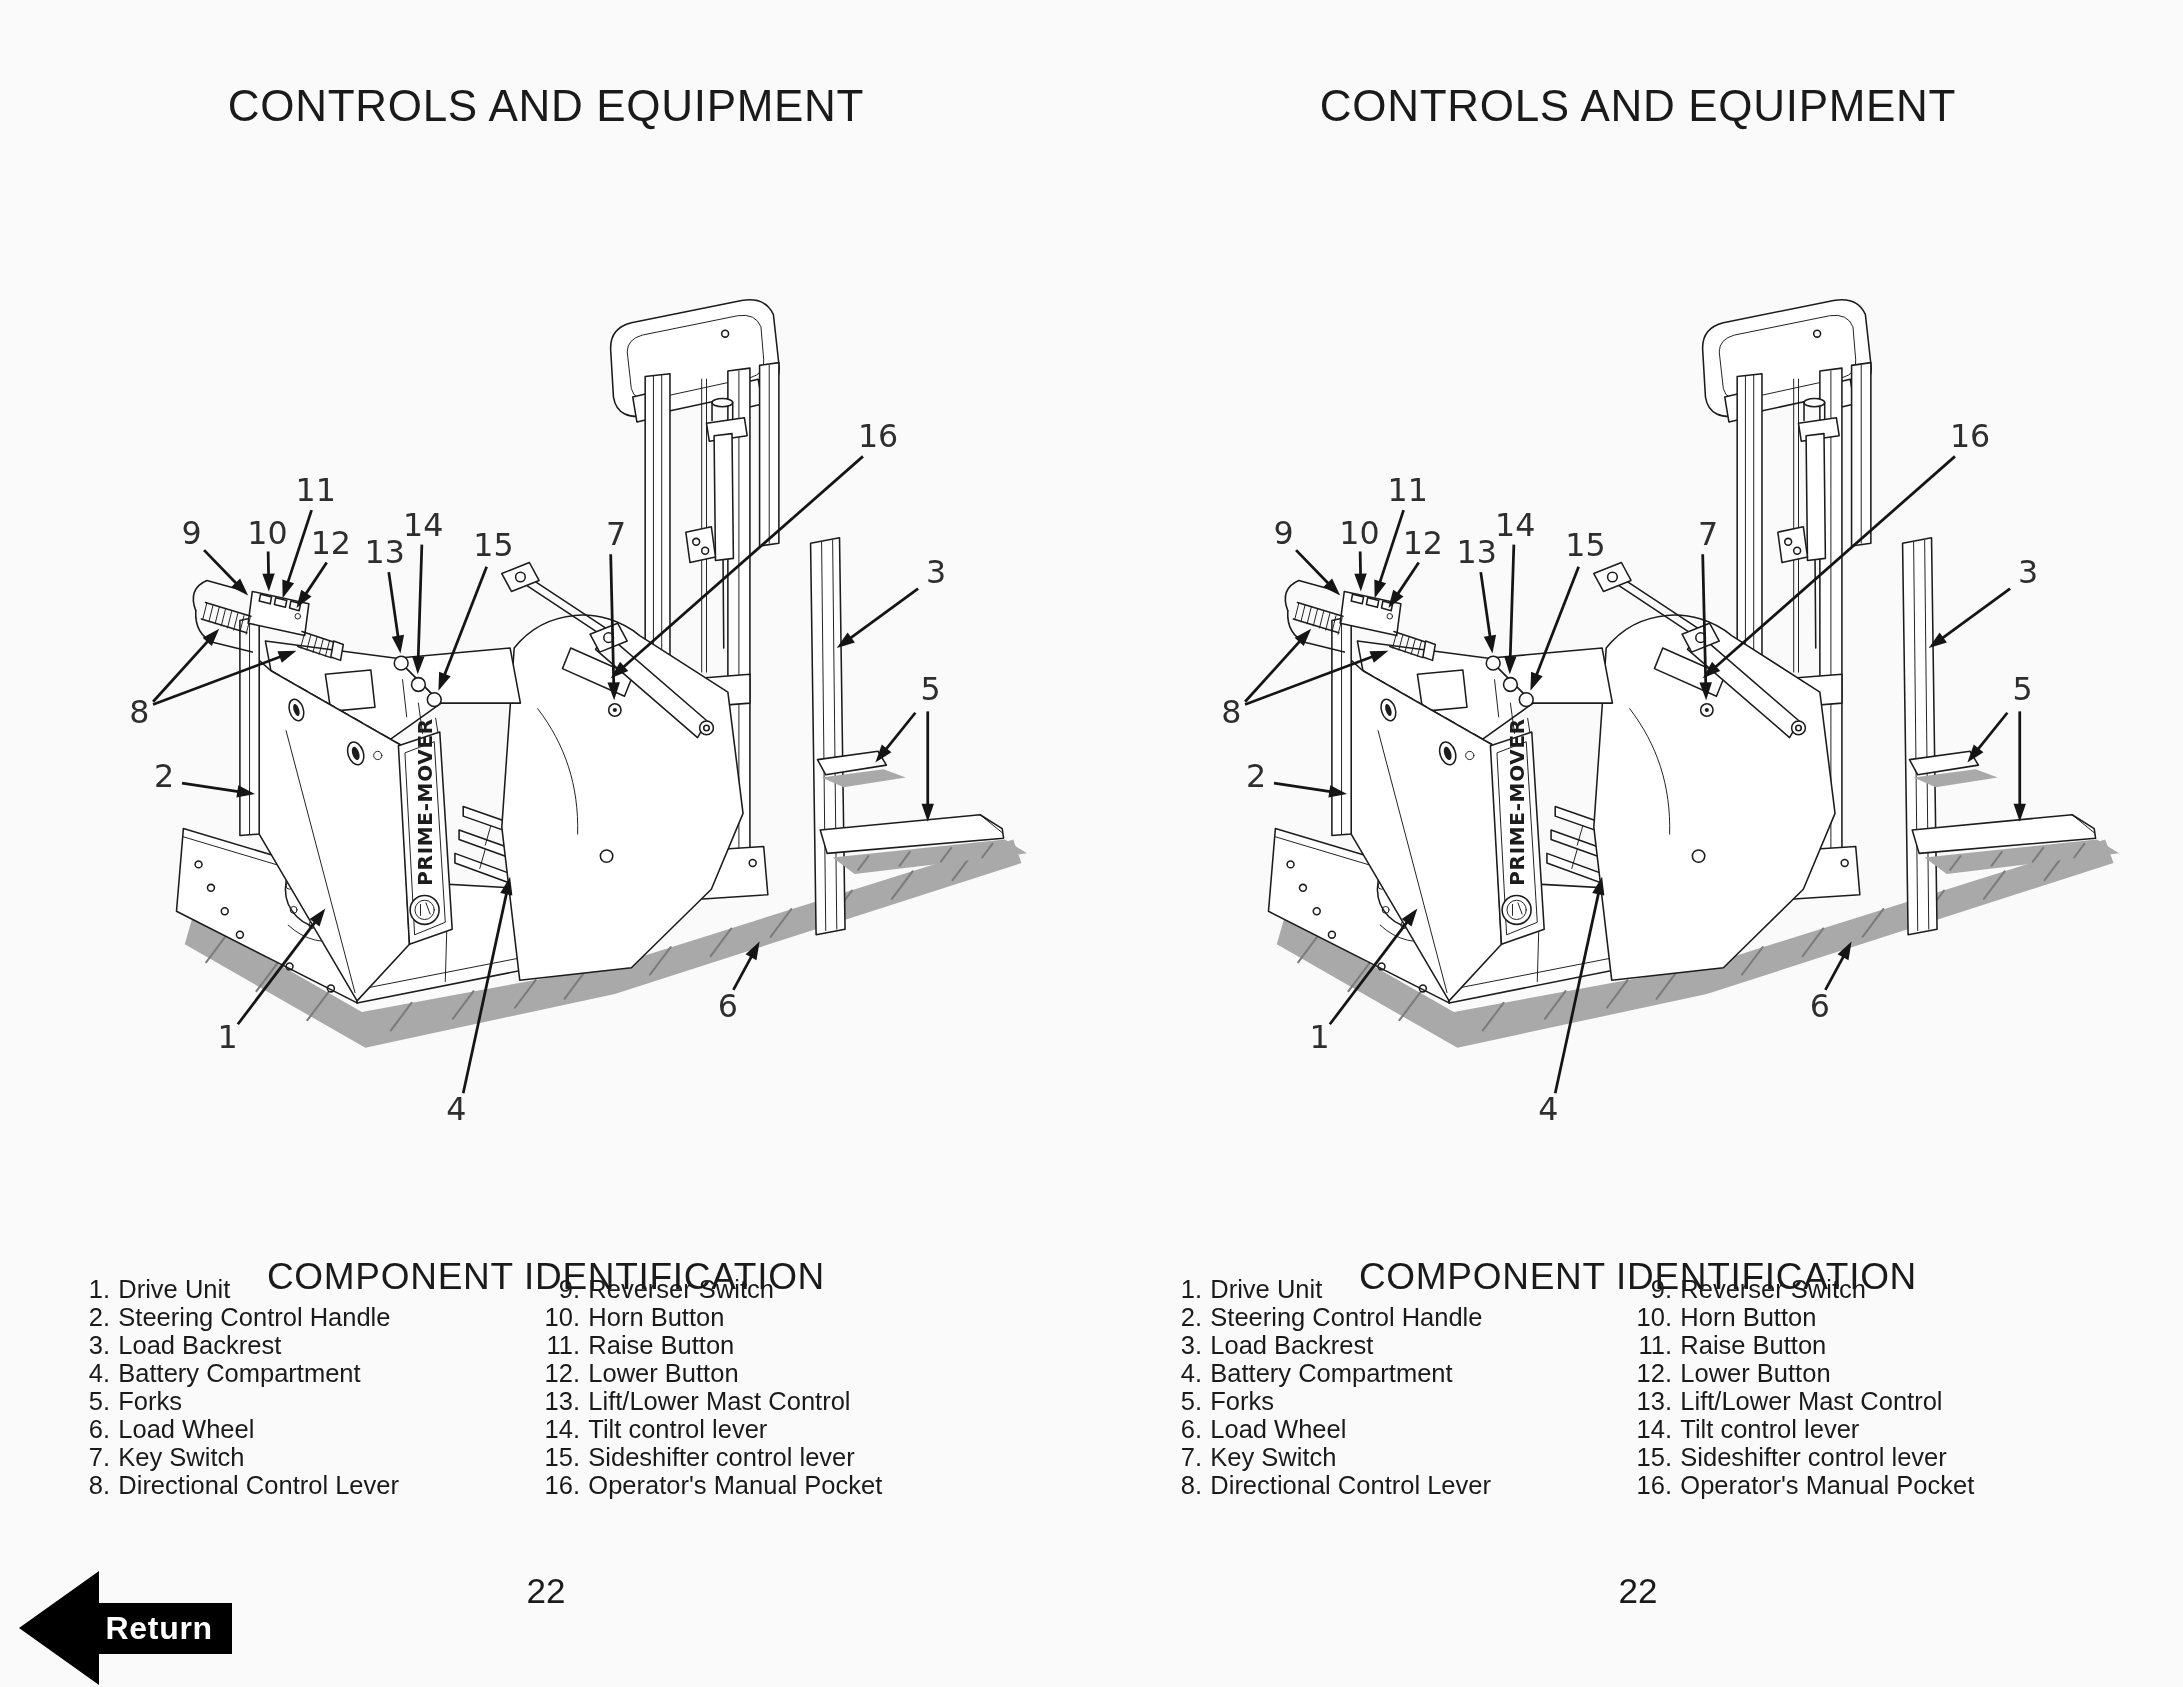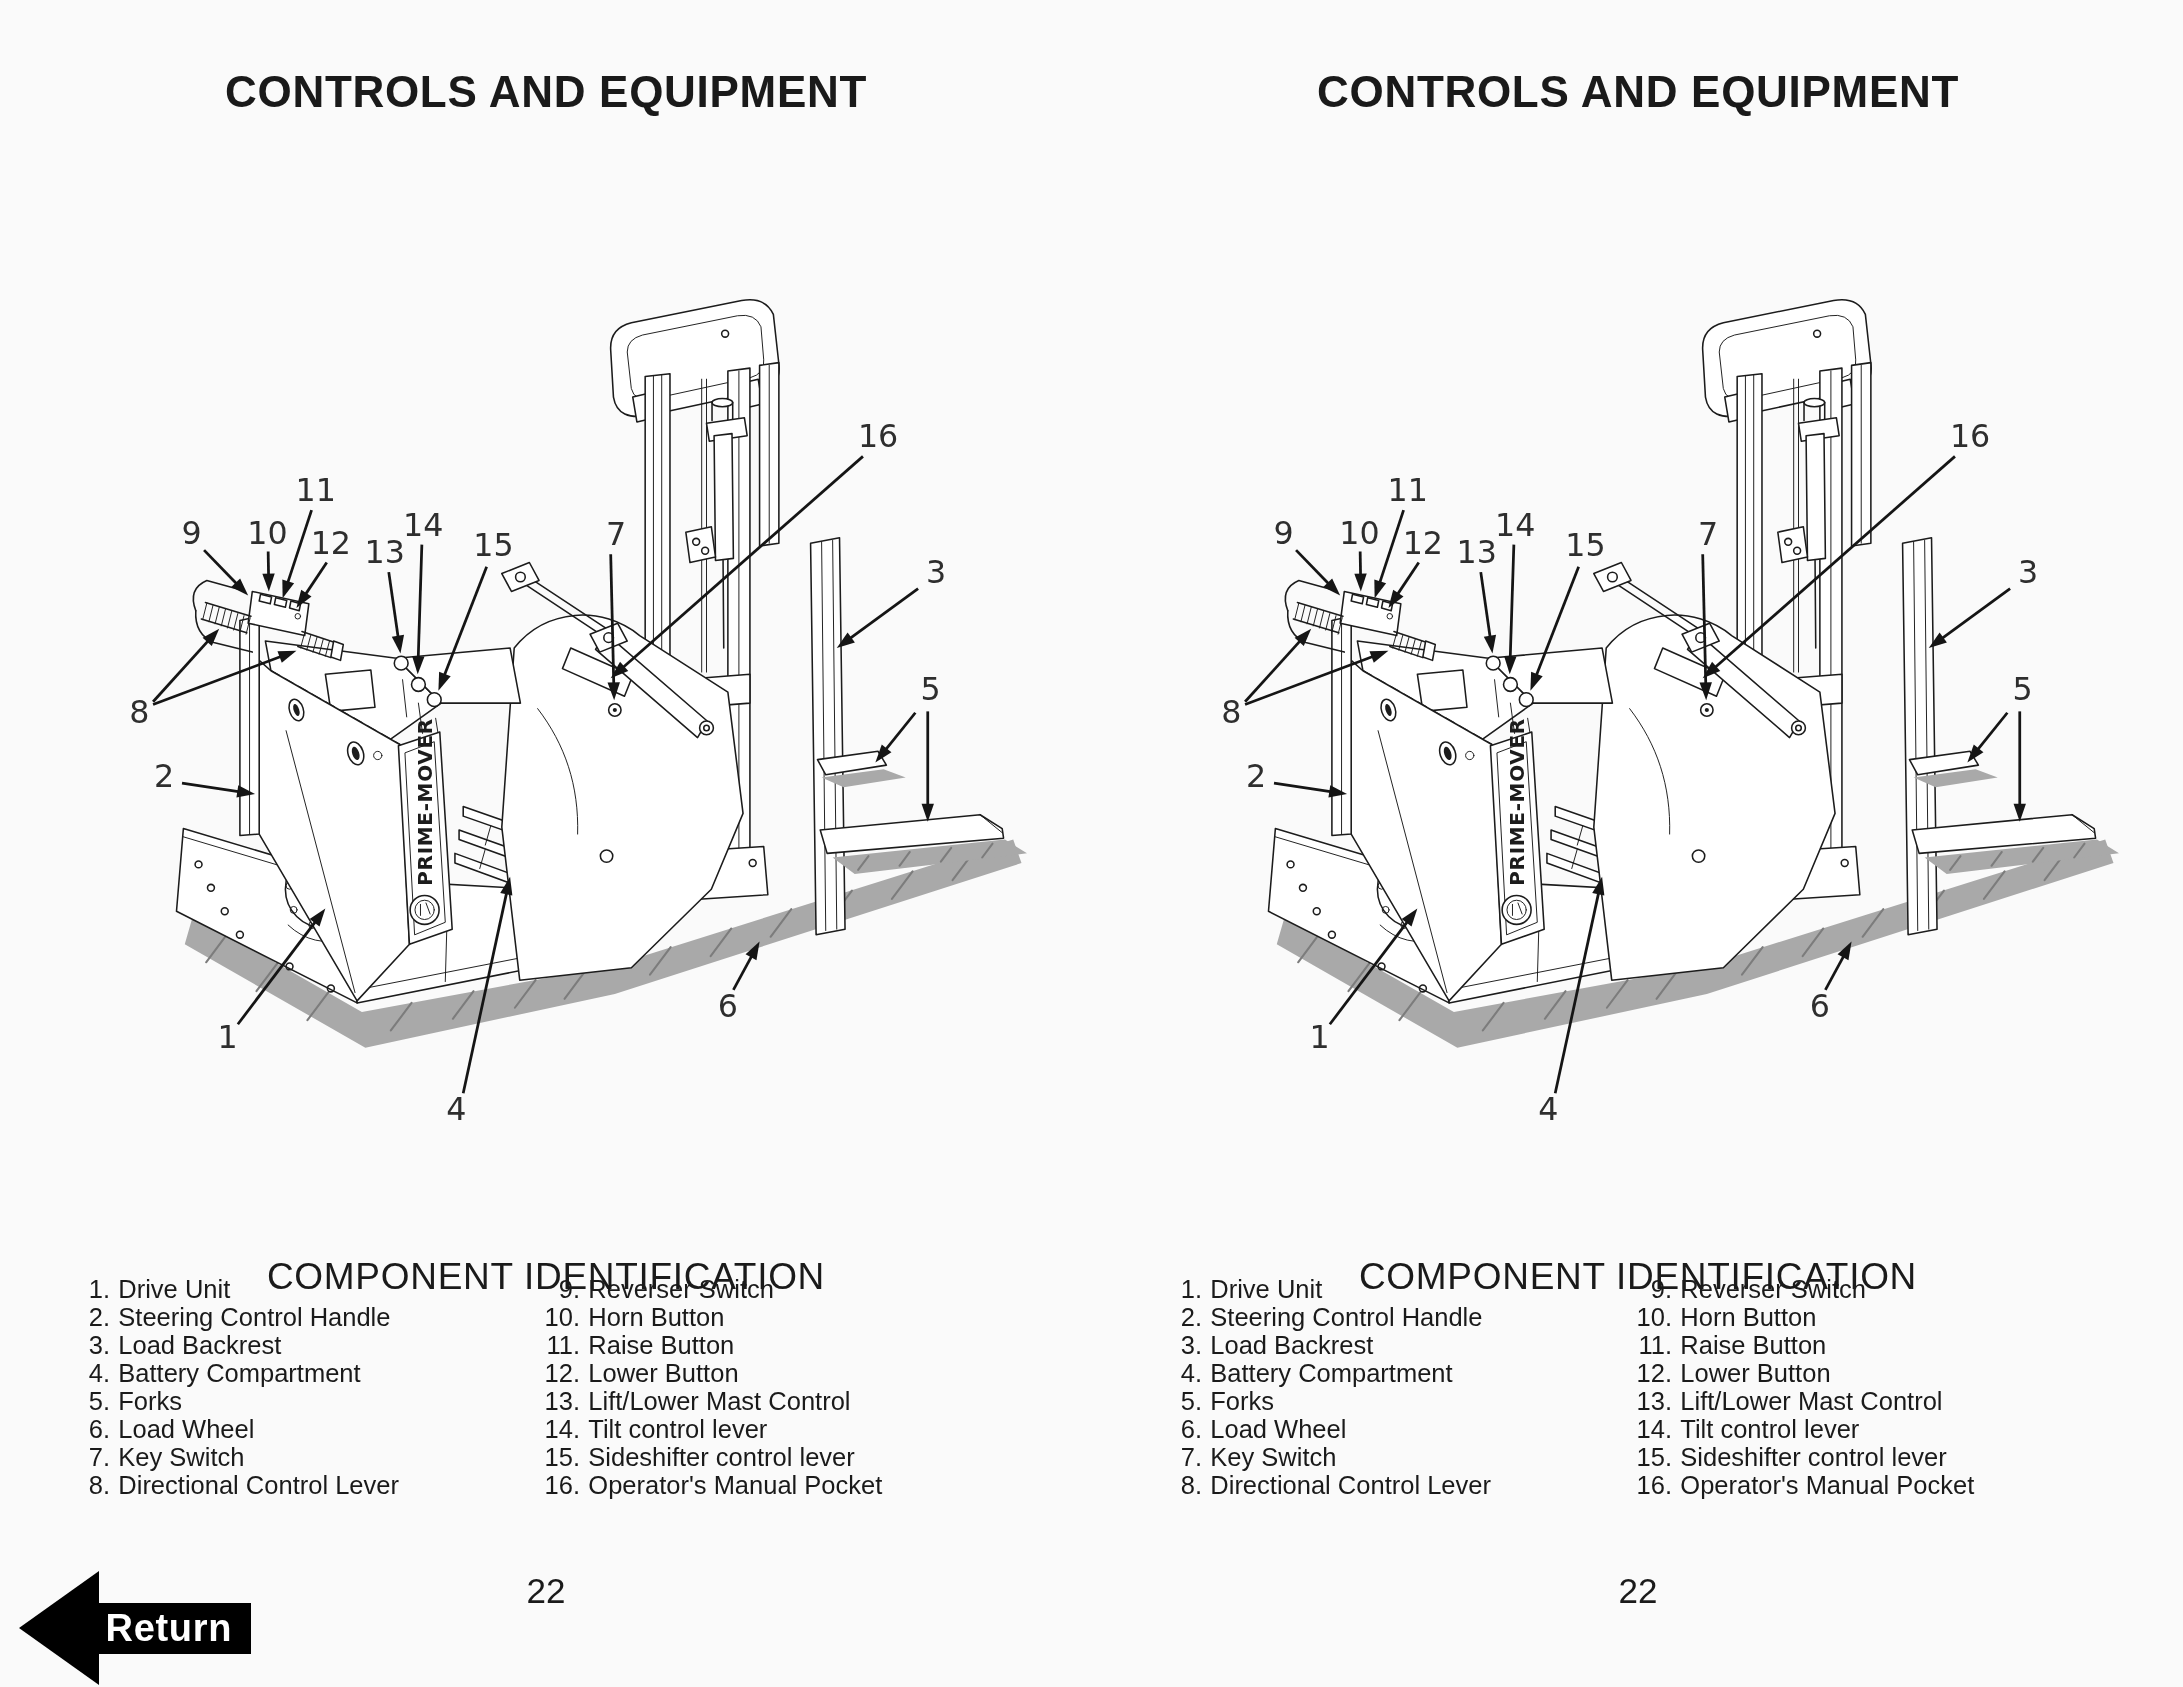--- a/index.html
+++ b/index.html
@@ -1,21 +1,21 @@
 <!DOCTYPE html>
 <html style="font-size:11px"><head>
 <meta charset="utf-8">
 <style>
   html,body{margin:0;padding:0;background:#e9e9e9;}
   .sheet{position:relative;width:2183px;height:1687px;background:#fafafa;overflow:hidden;
          font-family:"Liberation Sans",sans-serif;color:#1a1a1a;}
   .page{position:absolute;top:0;left:0;width:1092px;height:1687px;}
   .page.page-right{left:1092px;}
   .title{position:absolute;top:52px;left:0;width:100%;text-align:center;
-         font-size:44px;font-weight:bold;letter-spacing:0.7px;white-space:nowrap;margin-top:15px;}
+         font-size:44px;font-weight:normal;letter-spacing:0.7px;white-space:nowrap;}
   .section-heading{position:absolute;top:1225px;left:0;width:100%;text-align:center;
          font-size:37px;font-weight:400;letter-spacing:0.7px;white-space:nowrap;}
   .col{position:absolute;top:1275px;font-size:25.5px;line-height:28px;}
   .col-left{left:66px;width:441px;}
   .col-right{left:536px;width:524px;}
   .comp-row{display:flex;}
   .comp-num{width:44px;text-align:right;flex:none;}
   .comp-label{margin-left:8.3px;white-space:nowrap;text-align:right;}
   .pagenum{position:absolute;top:1571px;left:0;width:100%;text-align:center;font-size:35px;}
   .diagram{position:absolute;left:124px;top:262px;width:910px;height:896px;}
@@ -30,21 +30,21 @@
   .arrowline{stroke:#151515;stroke-width:4;fill:none;}
   .arrowhead{fill:#151515;stroke:none;}
   .brand-text{font-family:"DejaVu Sans",sans-serif;font-size:29px;font-weight:bold;
               letter-spacing:1px;fill:#1c1c1c;stroke:none;}
   
   .return-btn{position:absolute;left:19.3px;top:1571px;display:flex;align-items:center;cursor:pointer;}
   .ret-tri{width:0;height:0;border-top:57px solid transparent;border-bottom:57px solid transparent;
            border-right:80px solid #000;}
   .ret-body{height:51px;background:#000;display:flex;align-items:center;margin-left:-0.7px;
             padding:0 19.3px 0 6.9px;}
-  .ret-body span{color:#fff;font-size:38px;font-weight:bold;letter-spacing:0.7px;}
+  .ret-body span{color:#fff;font-size:32px;font-weight:bold;letter-spacing:0.7px;}
 </style>
 </head>
 <body>
 
 <div class="sheet">
 
   <section class="page">
     <h1 class="title">CONTROLS AND EQUIPMENT</h1>
 
     <svg class="diagram" viewBox="0 0 1320 1300">

